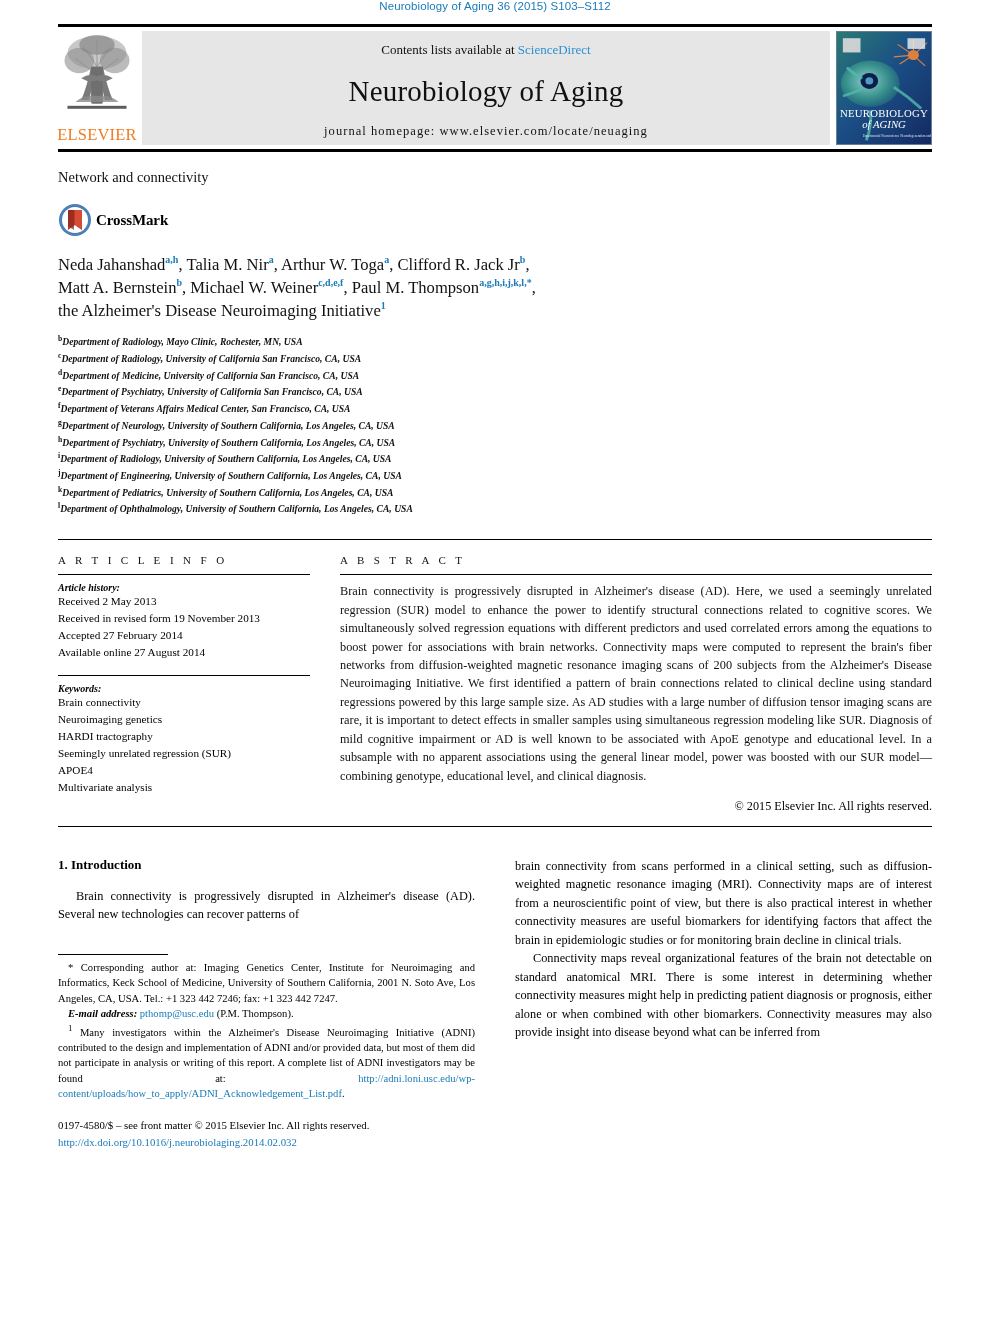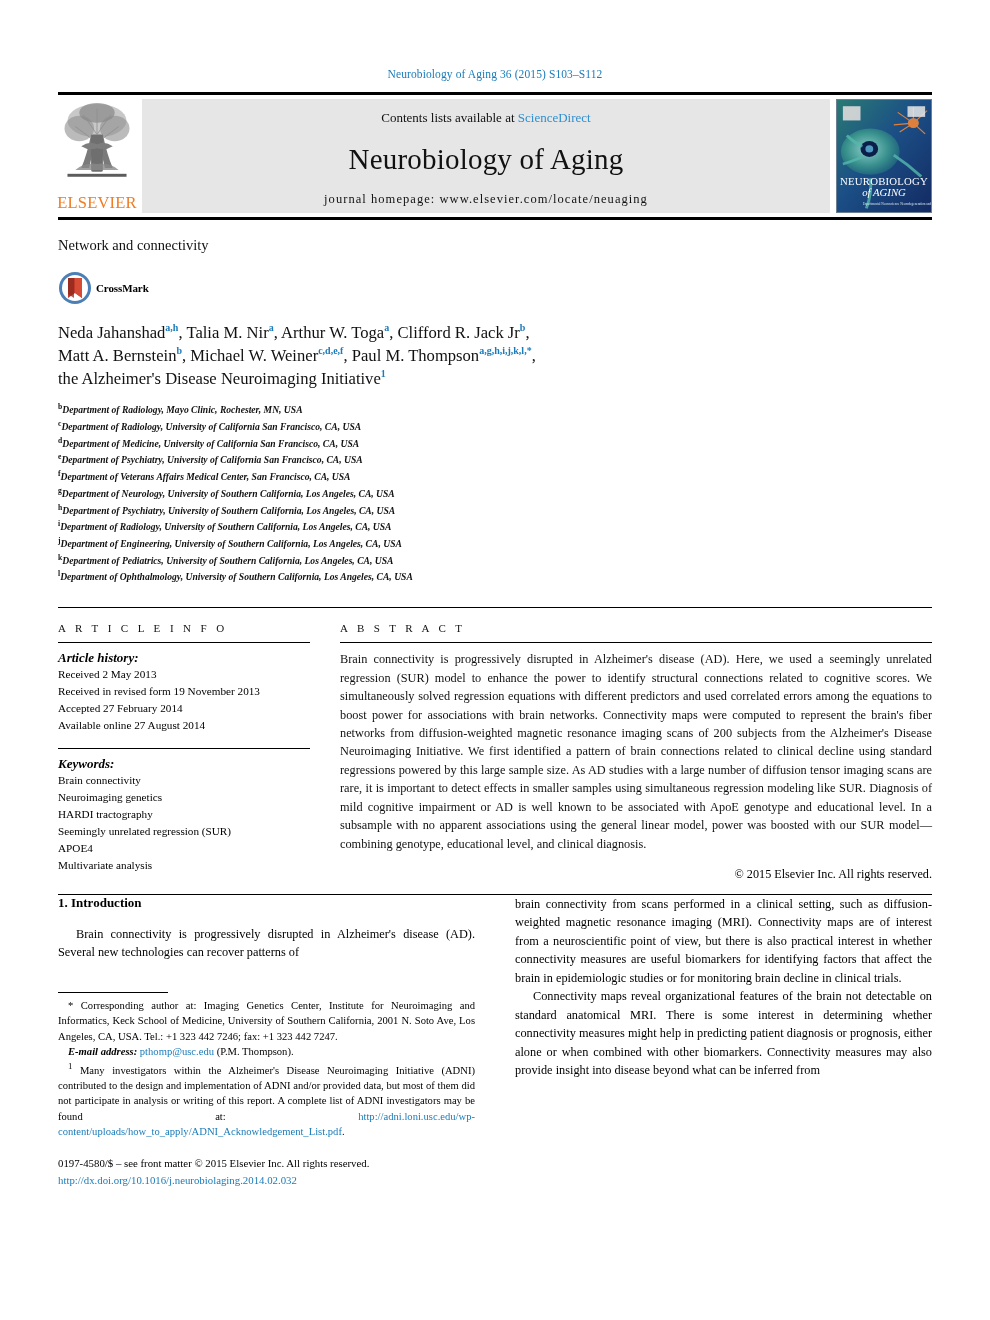--- a/index.html
+++ b/index.html
@@ -14,22 +14,21 @@
     overflow: hidden;
   }
 
   .page { position:relative; width:990px; height:1320px; padding: 0; }
 
   
   .running-head {
     text-align:center;
     font-size: 11.5px;
     color:#1a7bb9;
-    font-family: Liberation Serif, serif;
-    padding-top: 68px;
+    font-family: Liberation Sans, sans-serif;
     letter-spacing:0.1px;
   }
 
   
   .masthead-wrap {
     margin: 12px 58px 0 58px;
     border-top: 3px solid #000;
     border-bottom: 3px solid #000;
     padding: 4px 0 4px 0;
     display:flex;
@@ -101,21 +100,21 @@
     color:#111;
     padding-right: 16px;
   }
   .crossmark {
     flex: 0 0 110px;
     display:flex;
     align-items:center;
     gap:4px;
     padding-top: 6px;
   }
-  .crossmark-label { font-size: 11px; font-weight:bold; font-family:"Liberation Serif",serif; letter-spacing:-0.1px;}
+  .crossmark-label { font-size: 15px; font-weight:bold; font-family:"Liberation Serif",serif; letter-spacing:-0.1px;}
 
   
   .authors {
     margin-top: 16px;
     font-size: 16.6px;
     line-height: 1.36;
     color:#111;
   }
   .authors sup { color:#1a7bb9; font-size: 10px; font-weight:bold; vertical-align: super; }
 
@@ -143,33 +142,34 @@
   .col-info { flex: 0 0 252px; }
   .col-abs  { flex: 1 1 auto; }
   .hdr {
     font-size: 11px;
     font-weight: normal;
     letter-spacing: 3.4px;
     color:#111;
     margin-bottom: 8px;
   }
   .rule { border-top: 1.6px solid #000; margin-bottom: 7px; }
-  .sub-italic { font-style: italic; font-weight:bold; font-size:13px; }
+  .sub-italic { font-style: italic; font-weight:bold; font-size:10px; }
   .meta-line { font-size: 11.2px; line-height: 1.52; }
   .kw-block { margin-top: 14px; }
   .abs-text {
     font-size: 12.3px;
     line-height: 1.50;
     text-align: justify;
     color:#111;
   }
   .copyright { text-align:right; font-size: 12.2px; margin-top: 14px; }
 
   
   .body-cols {
+    margin-top: 30px;
     display:flex;
     gap: 40px;
     font-size: 12.3px;
   }
   .bcol { flex: 1 1 50%; }
   .sec-head { font-weight:bold; font-size: 13px; margin-bottom: 14px; }
   .para { text-align: justify; line-height:1.50; text-indent: 18px; }
   .para.noindent { text-indent: 0; }
   .para + .para { margin-top: 0; }
 

